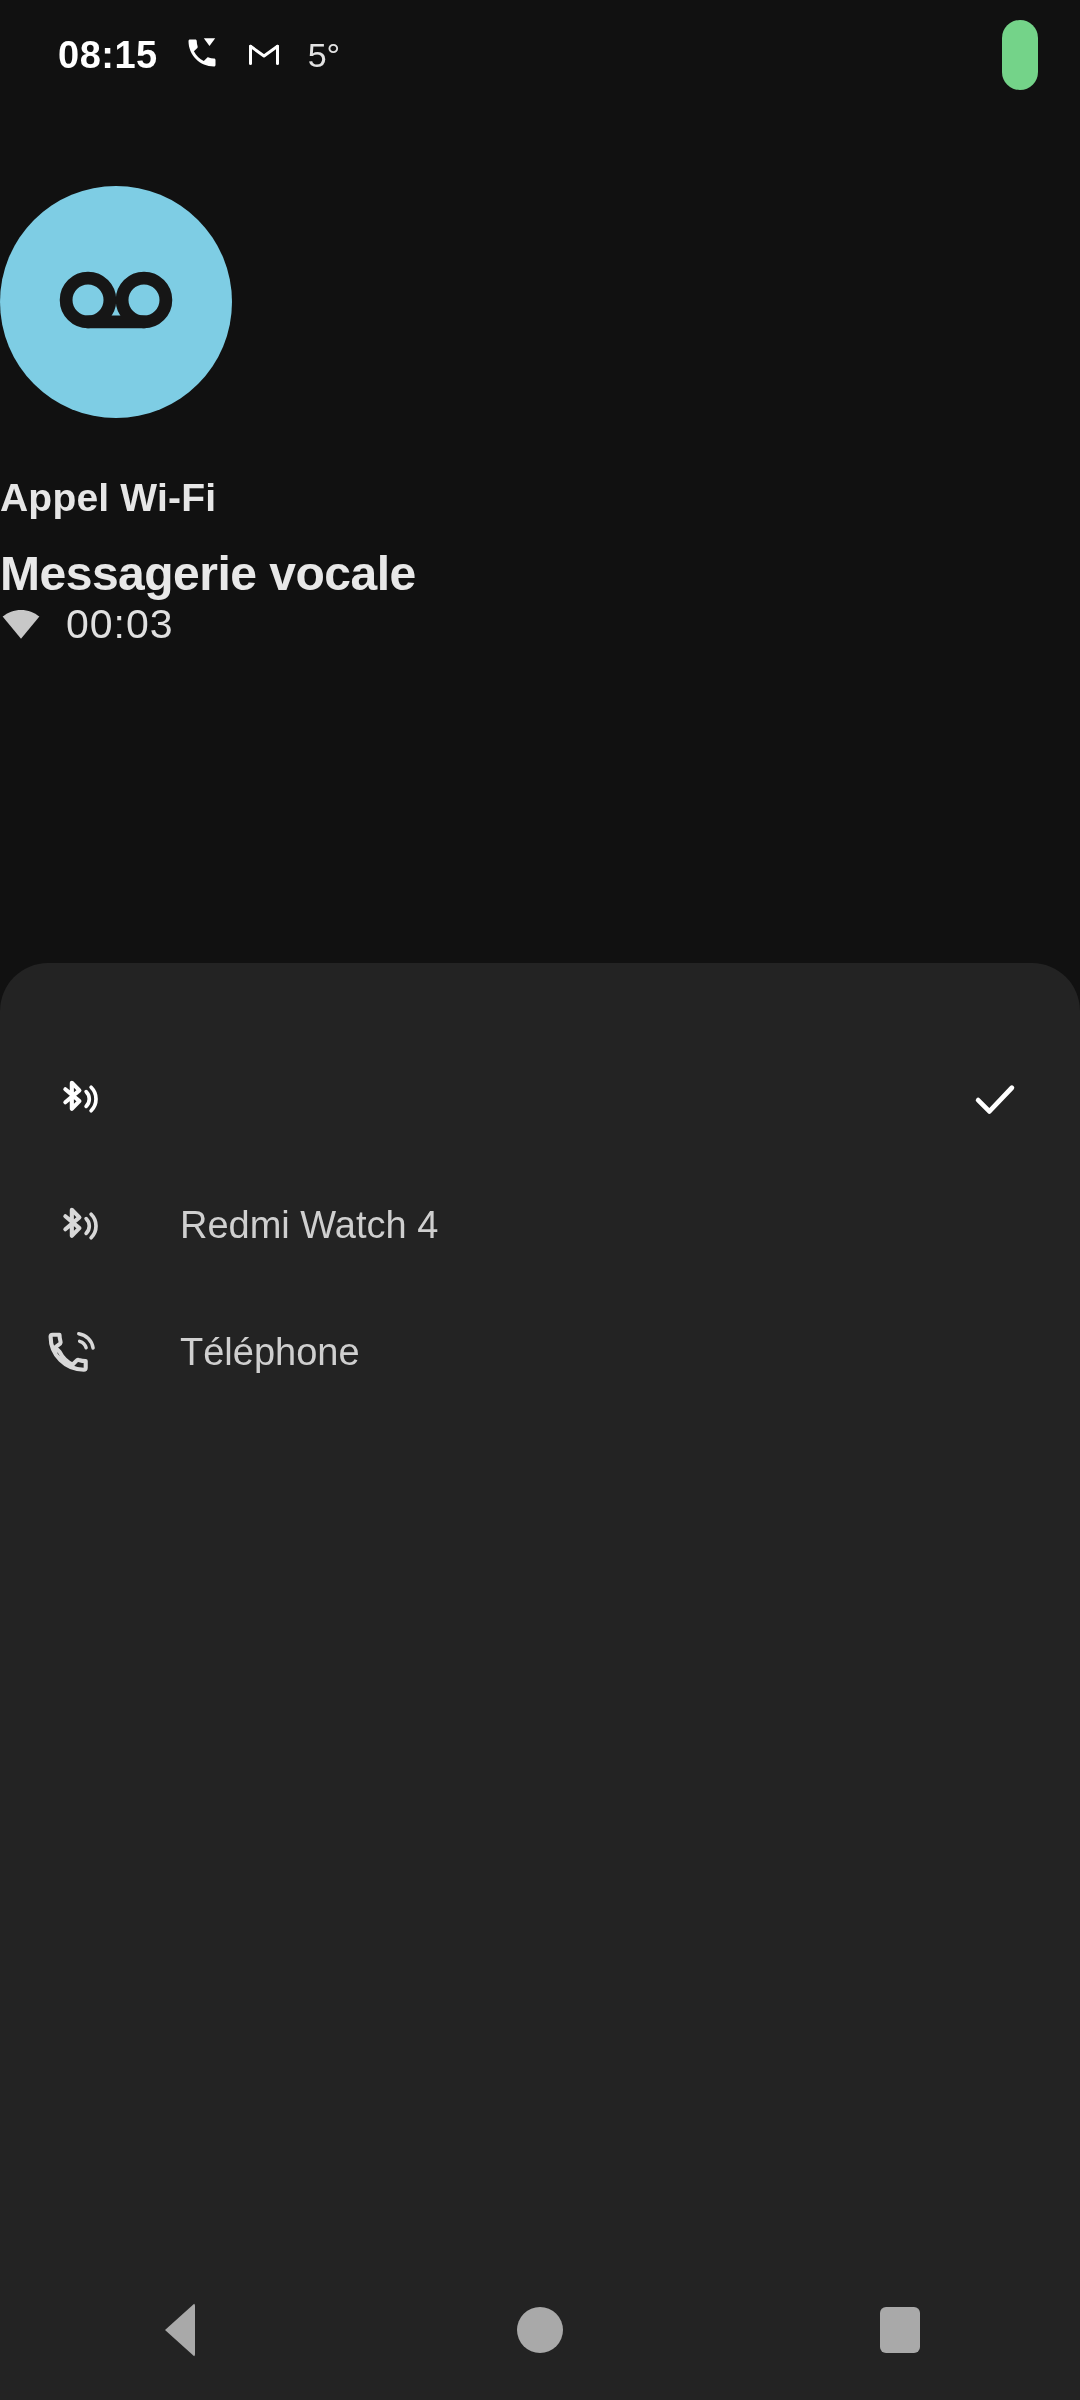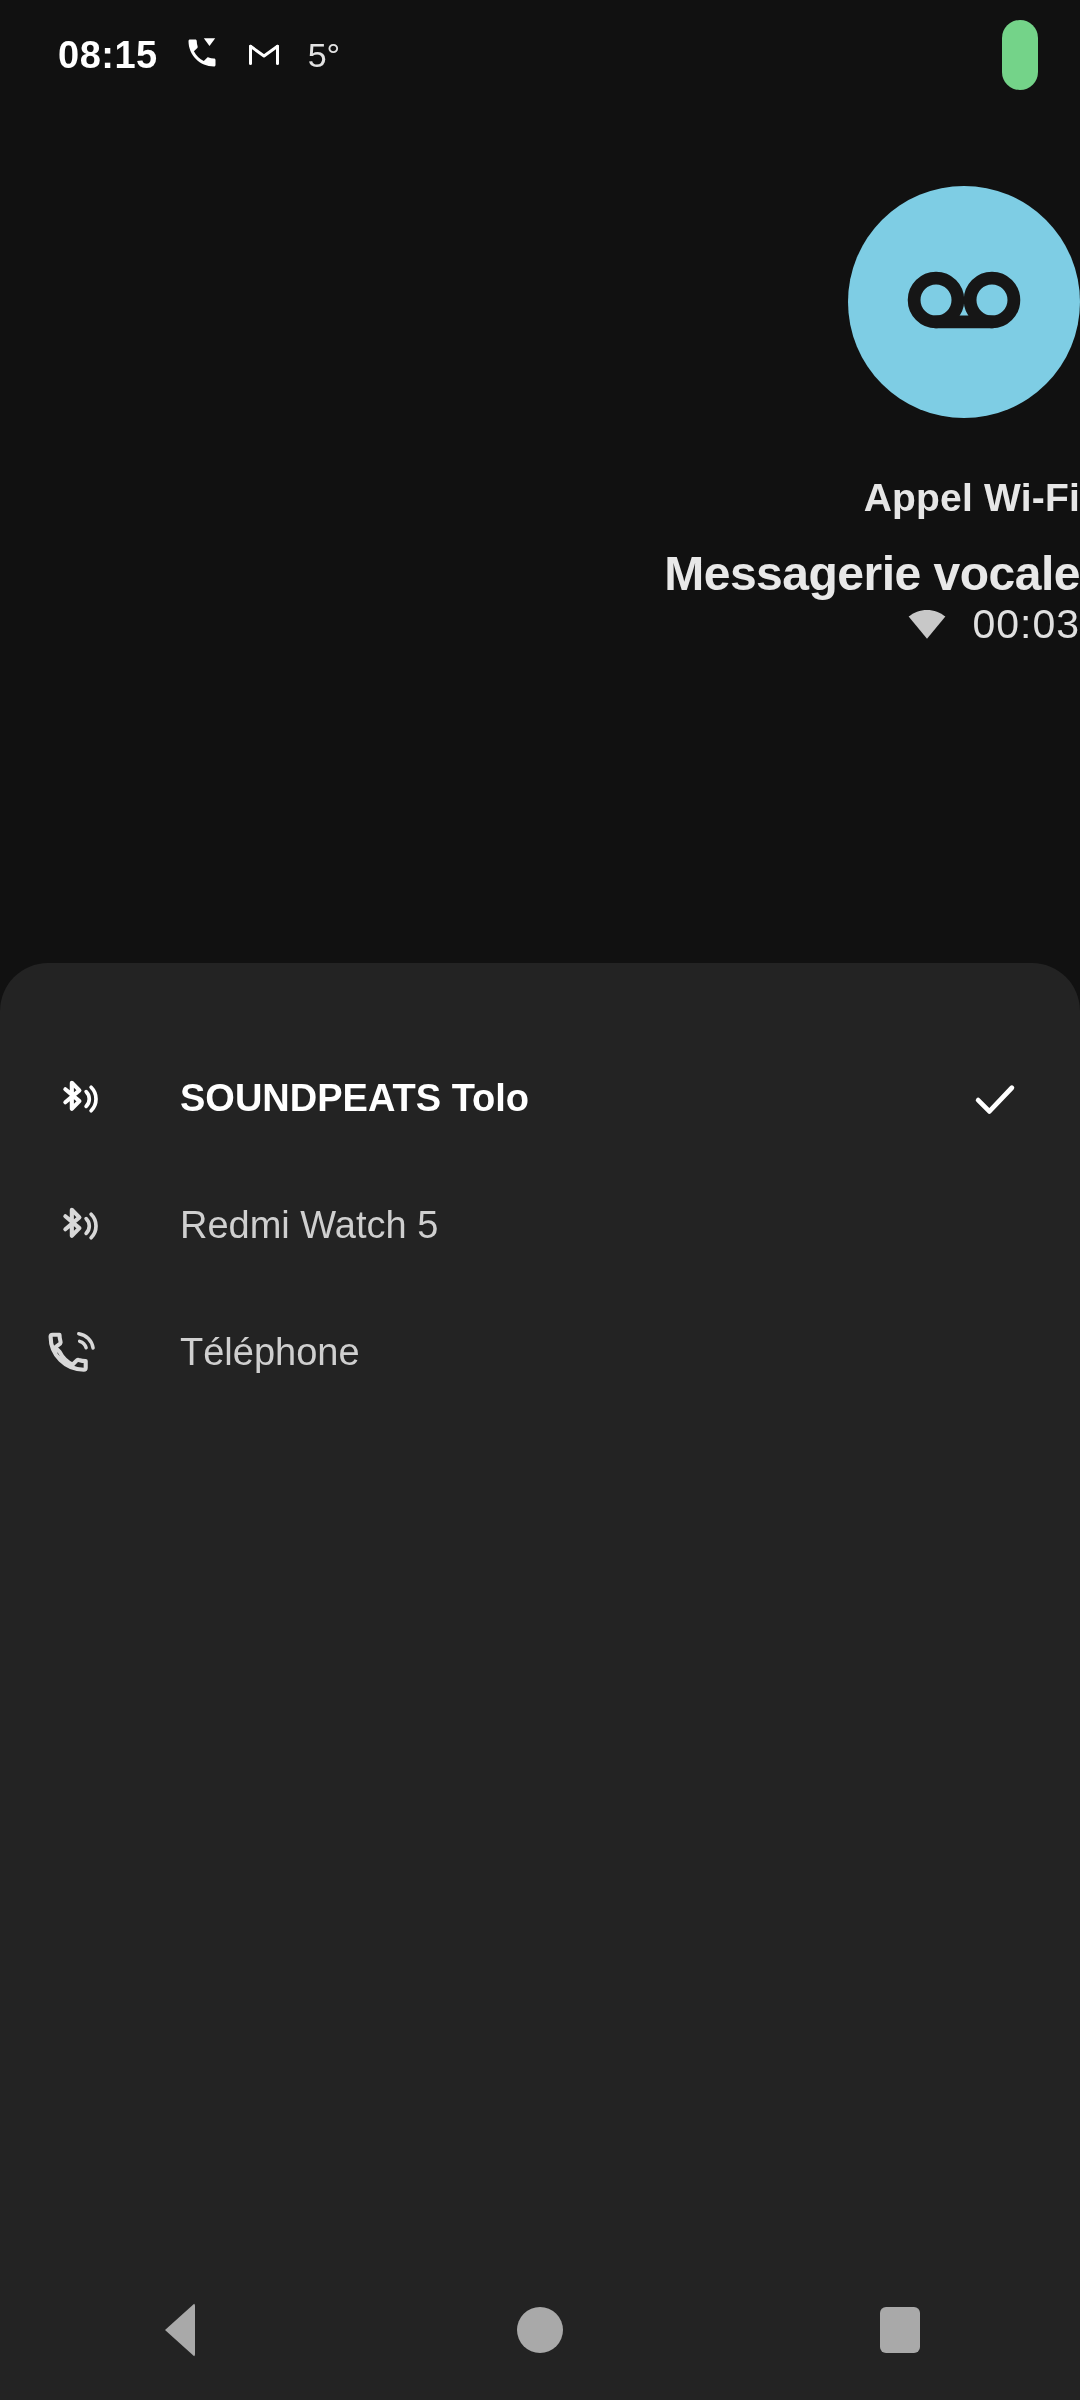--- a/index.html
+++ b/index.html
@@ -40,21 +40,21 @@
     display:flex; align-items:center;
   }
   #privacy-pill {
     width:36px; height:70px; border-radius:18px;
     background:#74d389;
   }
 
   
   #call-header {
     position:absolute; top:110px; left:0; width:1080px;
-    display:flex; flex-direction:column; align-items:flex-end;
+    display:flex; flex-direction:column; align-items:flex-start;
   }
   #avatar {
     width:232px; height:232px; border-radius:50%;
     background:#7ecde4;
     display:flex; align-items:center; justify-content:center;
     margin-top:76px;
   }
   #call-type {
     color:#e6e6e6; font-size:39px; font-weight:bold;
     margin-top:58px; letter-spacing:0.2px;
@@ -202,37 +202,36 @@
     <div id="audio-device-list">
 
       <div class="device-row selected">
         <span class="device-icon">
           <svg width="52" height="52" viewBox="0 0 24 24">
             <path fill="none" stroke="#ffffff" stroke-width="1.9" stroke-linecap="round" stroke-linejoin="round" d="M8 7.5 14.5 13 11 16.5V4.5L14.5 8 8 13.5"></path>
             <path fill="none" stroke="#ffffff" stroke-width="1.7" stroke-linecap="round" d="M17.6 8.6a4.7 4.7 0 0 1 0 6.8"></path>
             <path fill="none" stroke="#ffffff" stroke-width="1.7" stroke-linecap="round" d="M19.9 6.6a7.6 7.6 0 0 1 0 10.8"></path>
           </svg>
         </span>
-        <span class="device-label">SOUNDPEATS Tolo</span>
         <span class="device-check">
           <svg width="54" height="54" viewBox="0 0 24 24">
             <path fill="none" stroke="#ffffff" stroke-width="2.1" stroke-linecap="round" stroke-linejoin="round" d="M4.5 12.5 9.5 17.5 19.5 7"></path>
           </svg>
         </span>
       </div>
 
       <div class="device-row">
         <span class="device-icon">
           <svg width="52" height="52" viewBox="0 0 24 24">
             <path fill="none" stroke="#d8d8d8" stroke-width="1.9" stroke-linecap="round" stroke-linejoin="round" d="M8 7.5 14.5 13 11 16.5V4.5L14.5 8 8 13.5"></path>
             <path fill="none" stroke="#d8d8d8" stroke-width="1.7" stroke-linecap="round" d="M17.6 8.6a4.7 4.7 0 0 1 0 6.8"></path>
             <path fill="none" stroke="#d8d8d8" stroke-width="1.7" stroke-linecap="round" d="M19.9 6.6a7.6 7.6 0 0 1 0 10.8"></path>
           </svg>
         </span>
-        <span class="device-label">Redmi Watch 5</span>
+        <span class="device-label">Redmi Watch 4</span>
       </div>
 
 
       <div class="device-row">
         <span class="device-icon">
           <svg width="52" height="52" viewBox="0 0 24 24">
             <path fill="none" stroke="#d8d8d8" stroke-width="1.9" stroke-linejoin="round" d="M5.3 11.4c1.3 2.6 3.4 4.7 6 6l2-2c.2-.3.6-.3.9-.2 1 .3 2.1.5 3.2.5v3.1c0 .5-.4.9-.9.9-8.4 0-15.3-6.8-15.3-15.2 0-.5.4-.9.9-.9h3.2c0 1.1.2 2.2.5 3.2.1.3 0 .6-.2.9l-2.3 1.7z"></path>
             <path fill="none" stroke="#d8d8d8" stroke-width="1.6" stroke-linecap="round" d="M14.6 6.6a4.3 4.3 0 0 1 3 3"></path>
             <path fill="none" stroke="#d8d8d8" stroke-width="1.6" stroke-linecap="round" d="M14.2 3.1a7.8 7.8 0 0 1 6.6 6.6"></path>
           </svg>

